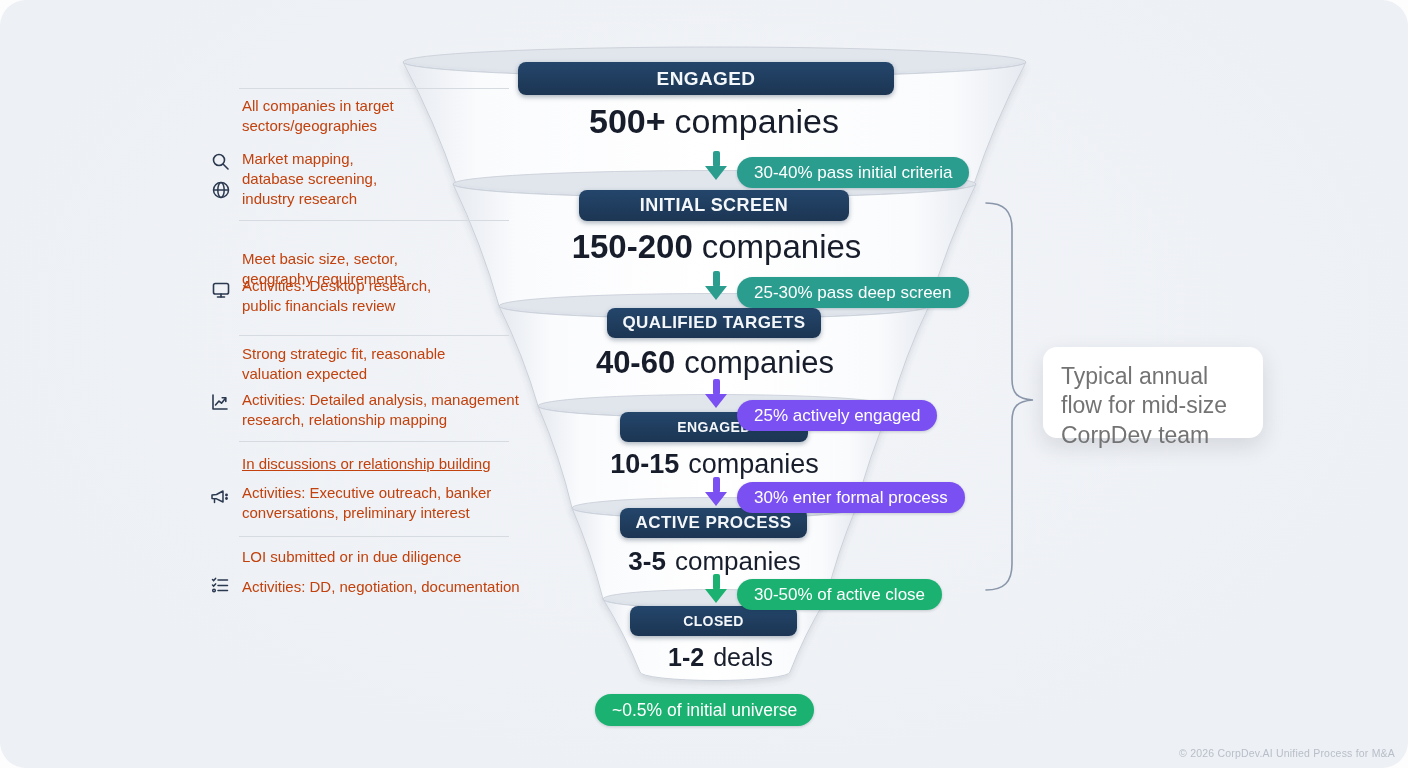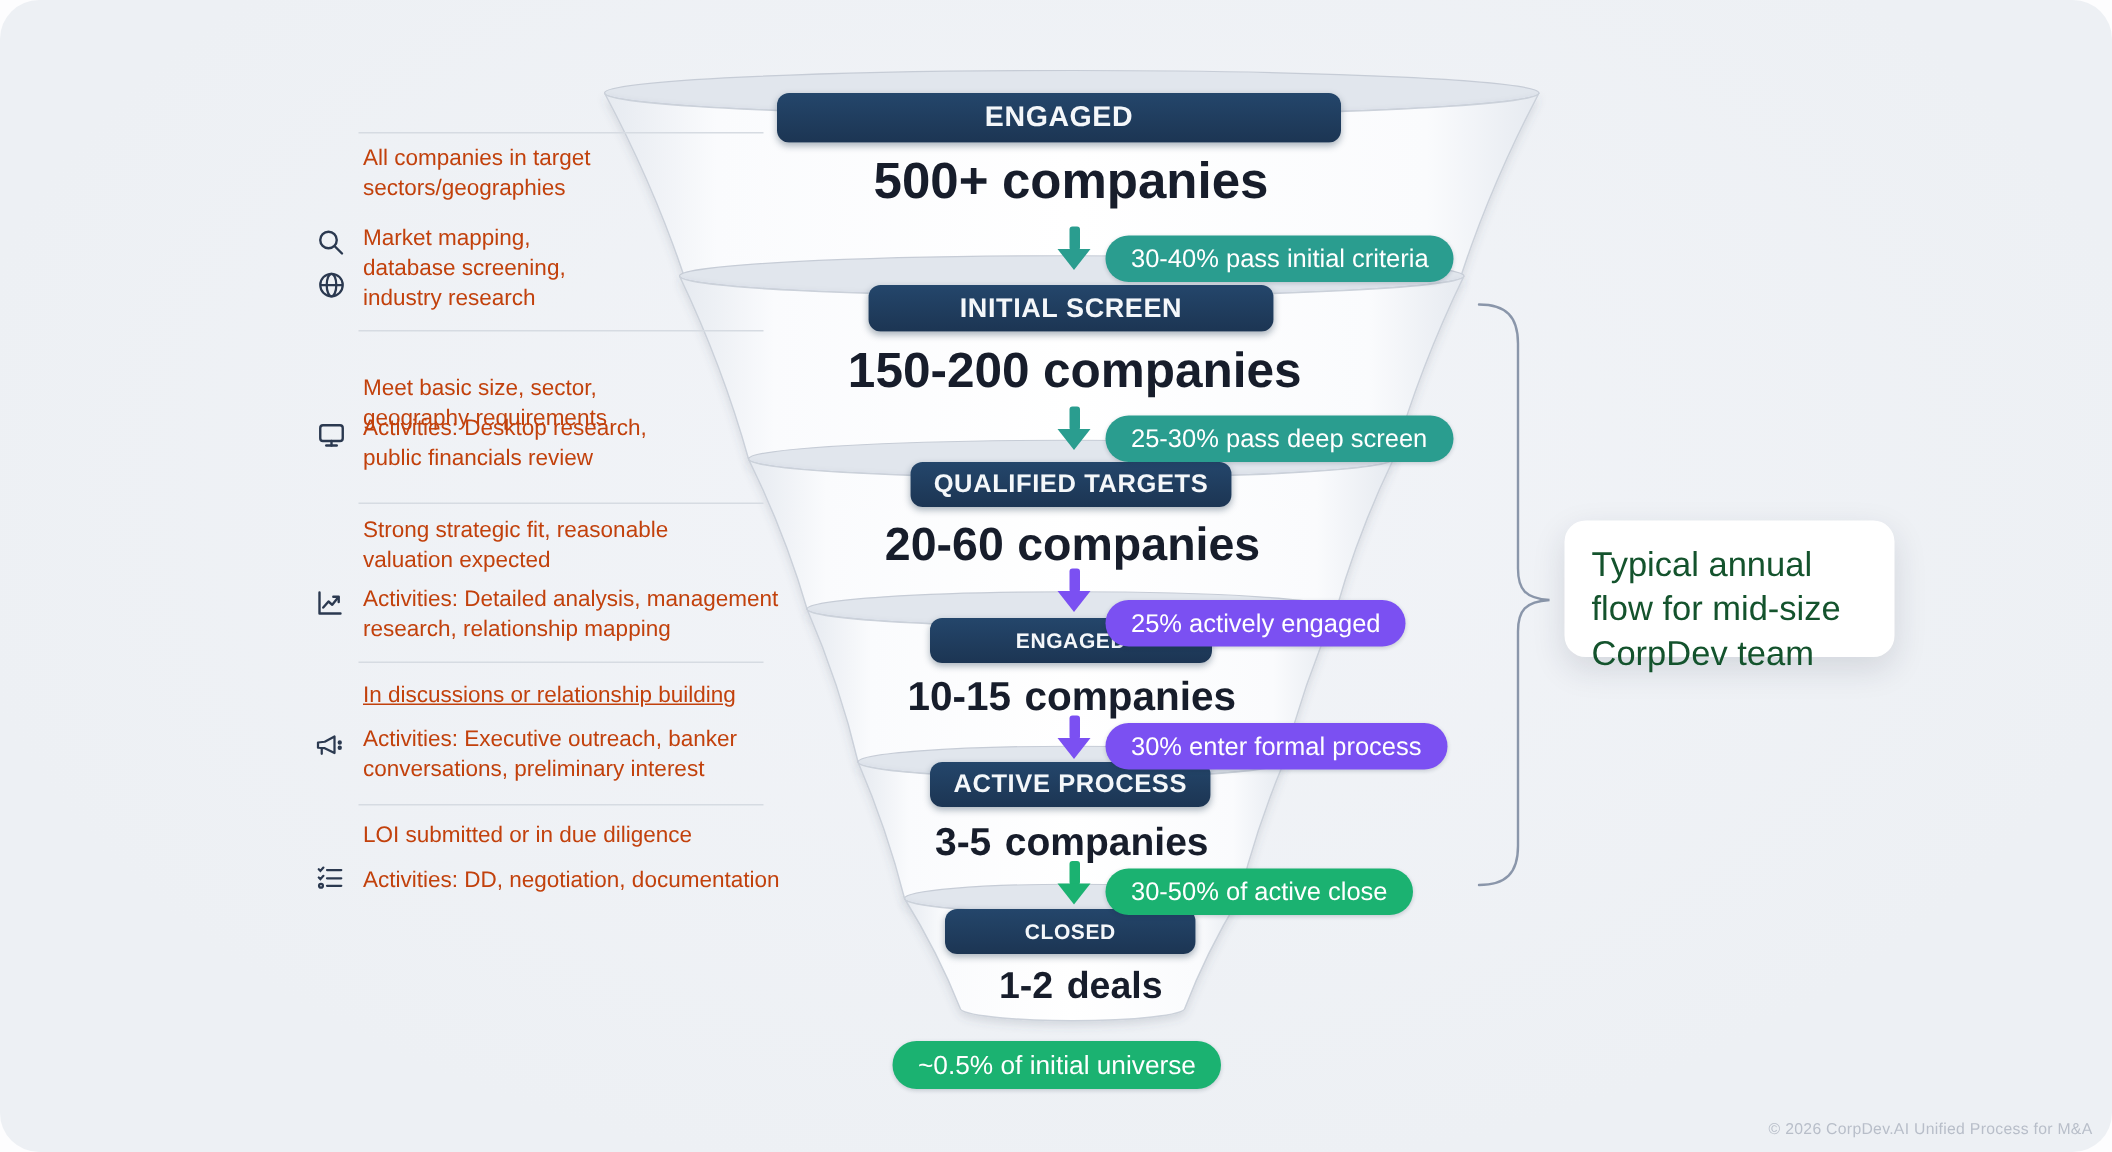--- a/index.html
+++ b/index.html
@@ -8,41 +8,41 @@
     background:radial-gradient(ellipse at 50% 42%, #f2f4f8 0%, #edf0f4 75%);}
   
   #funnel-svg{position:absolute;left:0;top:0;}
   
   .pill{position:absolute;background:linear-gradient(180deg,#24466b,#1c3553);
     color:#f4f7fa;font-weight:700;text-align:center;border-radius:8px;
     box-shadow:0 2px 5px rgba(16,42,67,.35);letter-spacing:.4px;}
   
   .count{position:absolute;text-align:center;color:#171d2b;white-space:nowrap;}
   .count .num{font-weight:700;}
-  .count .unit{font-weight:700;margin-left:9px;}
+  .count .unit{font-weight:400;margin-left:9px;}
   
   .arrow{position:absolute;width:22px;}
   .arrow .shaft{width:7px;height:16px;margin:0 auto;background:currentColor;border-radius:2px;}
   .arrow .head{width:0;height:0;margin-top:-1px;
     border-left:11px solid transparent;border-right:11px solid transparent;
     border-top:14px solid currentColor;}
   .c-teal{color:#2a9d8f;} .c-purple{color:#7b50f2;} .c-green{color:#1bb271;}
   
   .badge{position:absolute;height:31px;line-height:31px;padding:0 17px;
     border-radius:16px;color:#fff;font-size:17px;white-space:nowrap;
     box-shadow:0 1px 3px rgba(20,40,60,.2);}
   .bg-teal{background:#2a9d8f;} .bg-purple{background:#7b50f2;} .bg-green{background:#1bb271;}
   
   .note{position:absolute;color:#c2410c;font-size:15px;line-height:1.34;}
   .divider{position:absolute;left:239px;width:270px;height:1px;background:#d6dbe2;}
   .licon{position:absolute;color:#2b3950;}
   
   .callout{position:absolute;left:1043px;top:347px;width:220px;height:91px;
     background:#ffffff;border-radius:14px;box-shadow:0 8px 22px rgba(30,42,60,.13);
-    color:#14532d;font-size:23px;line-height:1.28;}
+    color:#737373;font-size:23px;line-height:1.28;}
   .callout .inner{padding:15px 0 0 18px;width:182px;}
   .copyright{position:absolute;right:13px;top:747px;font-size:10.5px;color:#b8bec9;letter-spacing:.2px;}
 </style>
 </head>
 <body>
 
 <div class="card"></div>
 
 <svg id="funnel-svg" width="1408" height="768" viewBox="0 0 1408 768">
   <defs>
@@ -86,21 +86,21 @@
 <div class="pill" style="left:620px;top:508px;width:187px;height:30px;line-height:30px;font-size:17px;">ACTIVE PROCESS</div>
 <div class="pill" style="left:630px;top:606px;width:167px;height:30px;line-height:30px;font-size:14px;">CLOSED</div>
 
 <div class="count" style="left:454px;top:102px;width:520px;font-size:34px;">
   <span class="num">500+</span><span class="unit">companies</span>
 </div>
 <div class="count" style="left:454px;top:228px;width:525px;font-size:33px;">
   <span class="num">150-200</span><span class="unit">companies</span>
 </div>
 <div class="count" style="left:500px;top:345px;width:430px;font-size:31px;">
-  <span class="num">20-60</span><span class="unit">companies</span>
+  <span class="num">40-60</span><span class="unit">companies</span>
 </div>
 <div class="count" style="left:538px;top:449px;width:353px;font-size:27px;">
   <span class="num">10-15</span><span class="unit">companies</span>
 </div>
 <div class="count" style="left:572px;top:546px;width:285px;font-size:26px;">
   <span class="num">3-5</span><span class="unit">companies</span>
 </div>
 <div class="count" style="left:603px;top:643px;width:235px;font-size:25px;">
   <span class="num">1-2</span><span class="unit">deals</span>
 </div>

